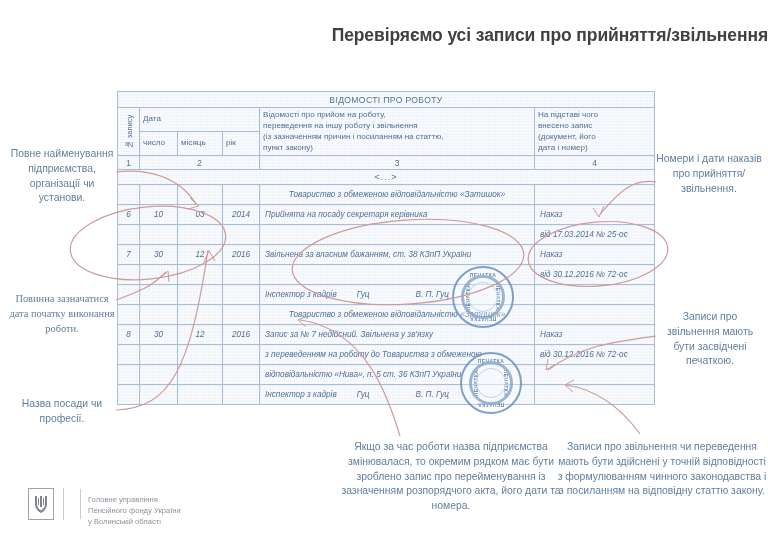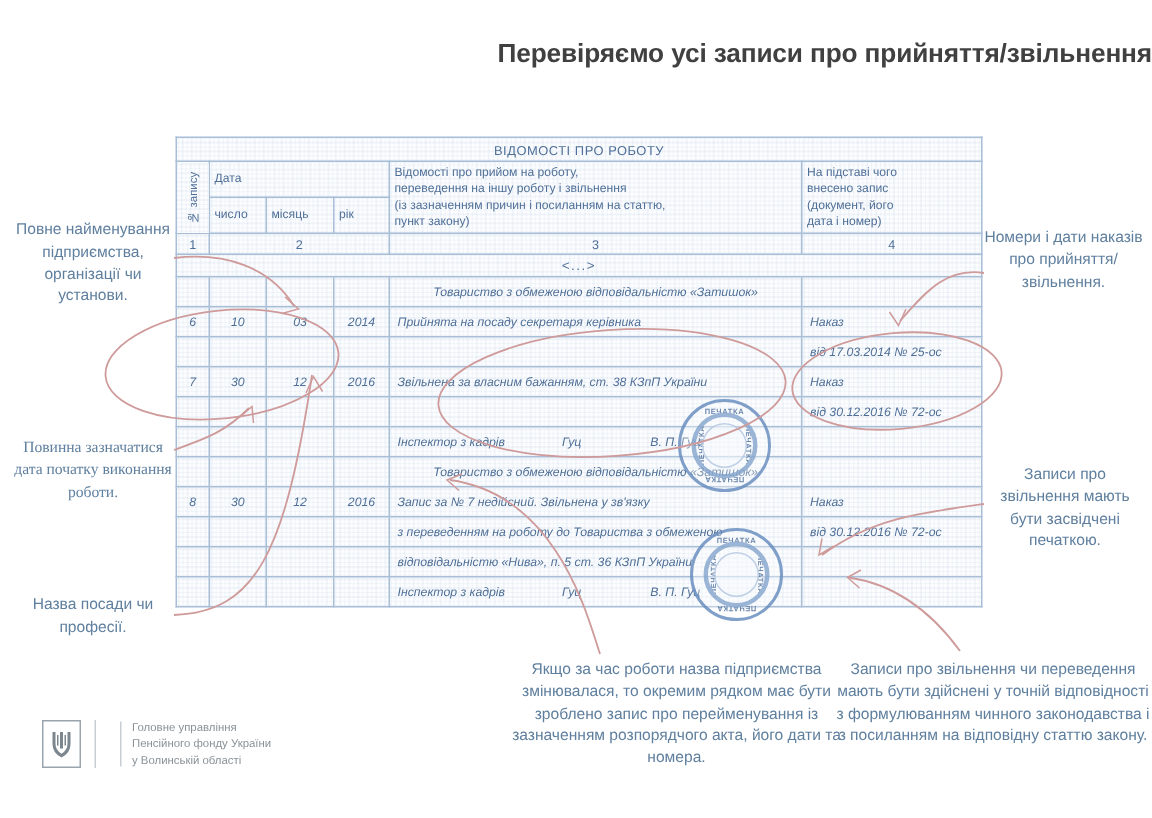--- a/index.html
+++ b/index.html
@@ -96,21 +96,21 @@
   .c-center { text-align: center; }
   .c-left   { text-align: left; }
   .ellipsis-row td {
     text-align: center;
     font-size: 9px;
     height: 15px;
     color: #4f6f97;
     letter-spacing: 1px;
   }
   .company-row td { text-align: center; }
-  .sig-name { display: inline-block; margin-left: 38px; font-style: italic; }
+  .sig-name { display: inline-block; margin-left: 20px; font-style: italic; }
   .sig-full { display: inline-block; margin-left: 46px; }
 
   
   .note {
     position: absolute;
     text-align: center;
     font-size: 10.4px;
     line-height: 1.42;
     color: #5f7f9e;
   }
@@ -183,20 +183,21 @@
     font-weight: bold;
     letter-spacing: -0.5px;
     line-height: 1;
     font-family: "DejaVu Sans", sans-serif;
   }
   .footer-div2 { width: 1px; height: 30px; background: #c8ced4; margin: 0 7px; }
   .footer-text {
     font-size: 7.6px;
     line-height: 1.42;
     color: #8a9298;
+    margin-top: 15px;
   }
   .footer-text span { display: block; }
 </style>
 </head>
 <body>
 
 <div class="title">
   <span class="line">Перевіряємо усі записи про прийняття/звільнення</span>
 </div>
 

